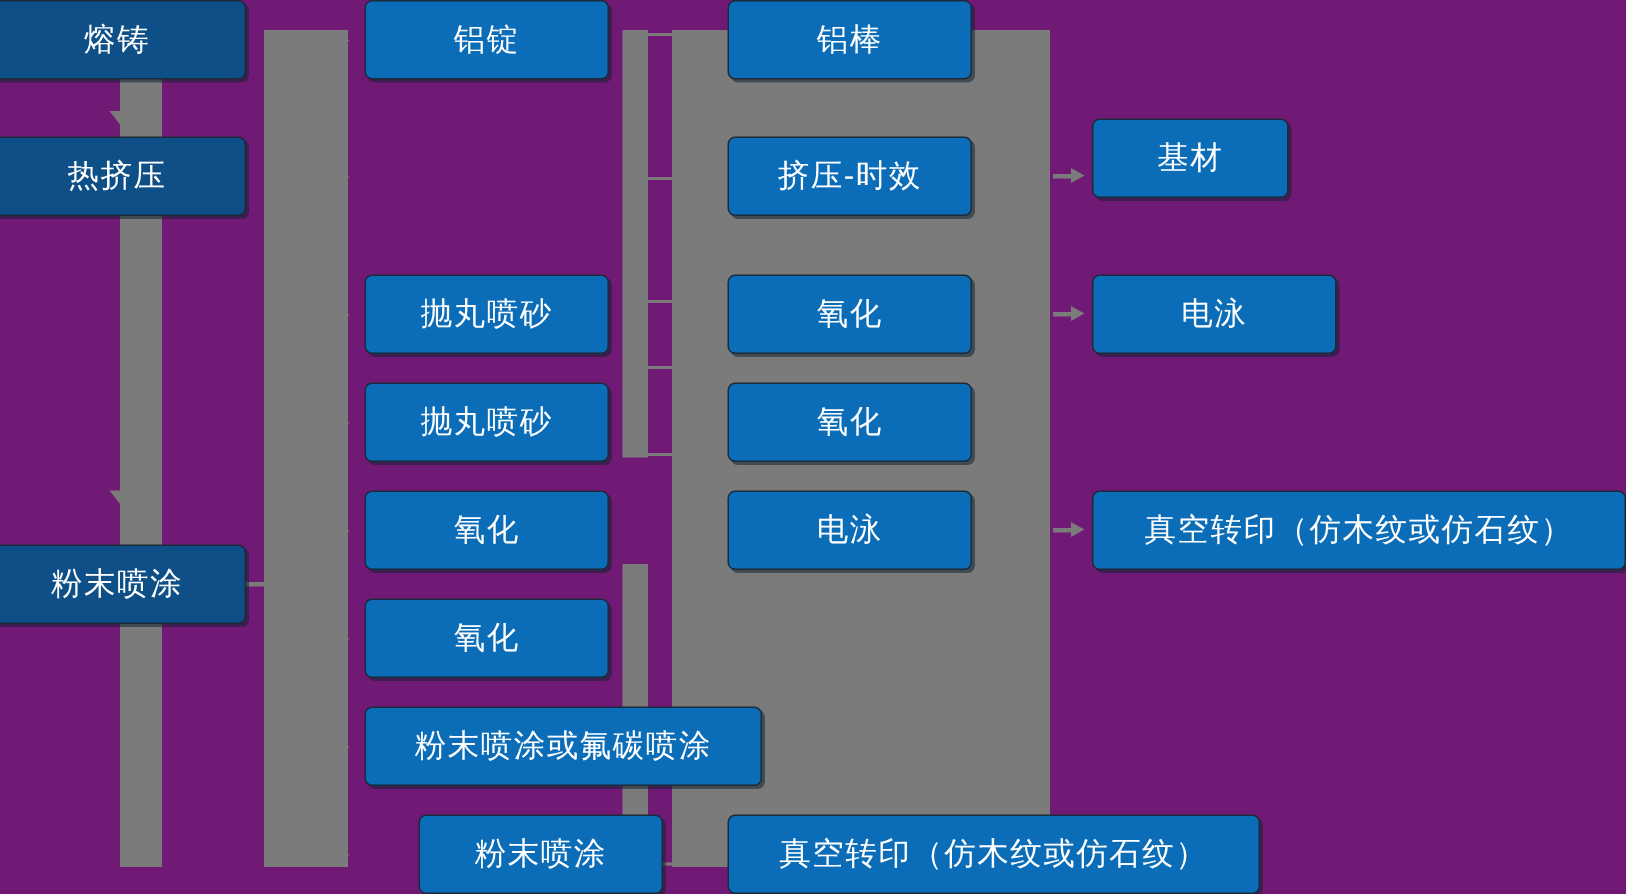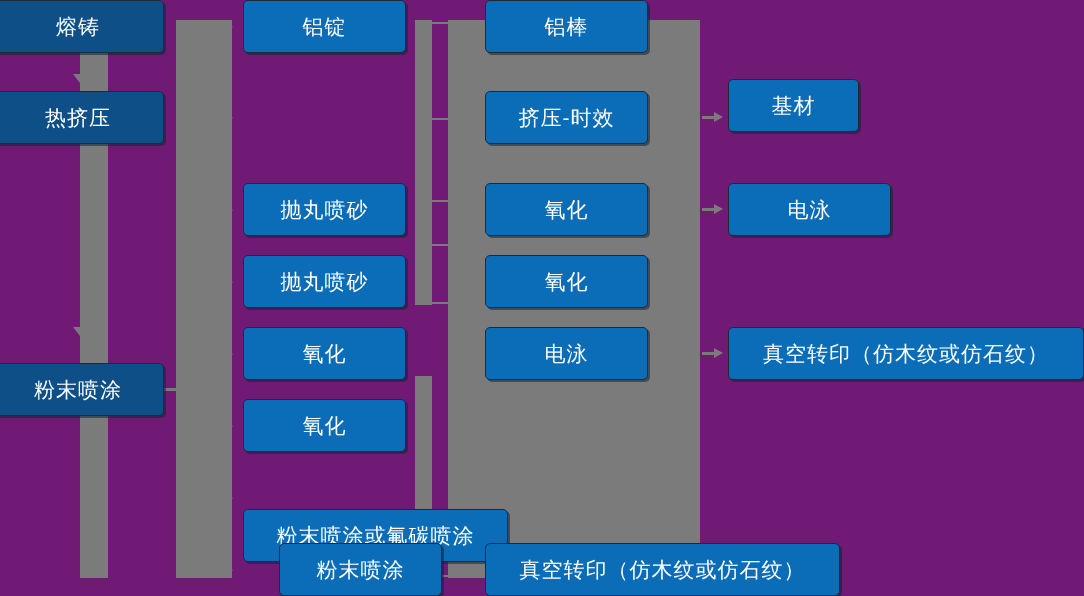--- a/index.html
+++ b/index.html
@@ -137,21 +137,21 @@
   </div>
   <div class="node light" style="left:243px; top:255px; width:163px; height:53px;">
     <span>抛丸喷砂</span>
   </div>
   <div class="node light" style="left:243px; top:327px; width:163px; height:53px;">
     <span>氧化</span>
   </div>
   <div class="node light" style="left:243px; top:399px; width:163px; height:53px;">
     <span>氧化</span>
   </div>
-  <div class="node light" style="left:243px; top:471px; width:265px; height:53px;margin-top:38px;">
+  <div class="node light" style="left:243px; top:471px; width:265px; height:53px;">
     <span>粉末喷涂或氟碳喷涂</span>
   </div>
   <div class="node light" style="left:243px; top:543px; width:163px; height:53px;margin-left:36px;">
     <span>粉末喷涂</span>
   </div>
 
   <div class="node light" style="left:485px; top:0px; width:163px; height:53px;">
     <span>铝棒</span>
   </div>
   <div class="node light" style="left:485px; top:91px; width:163px; height:53px;">

